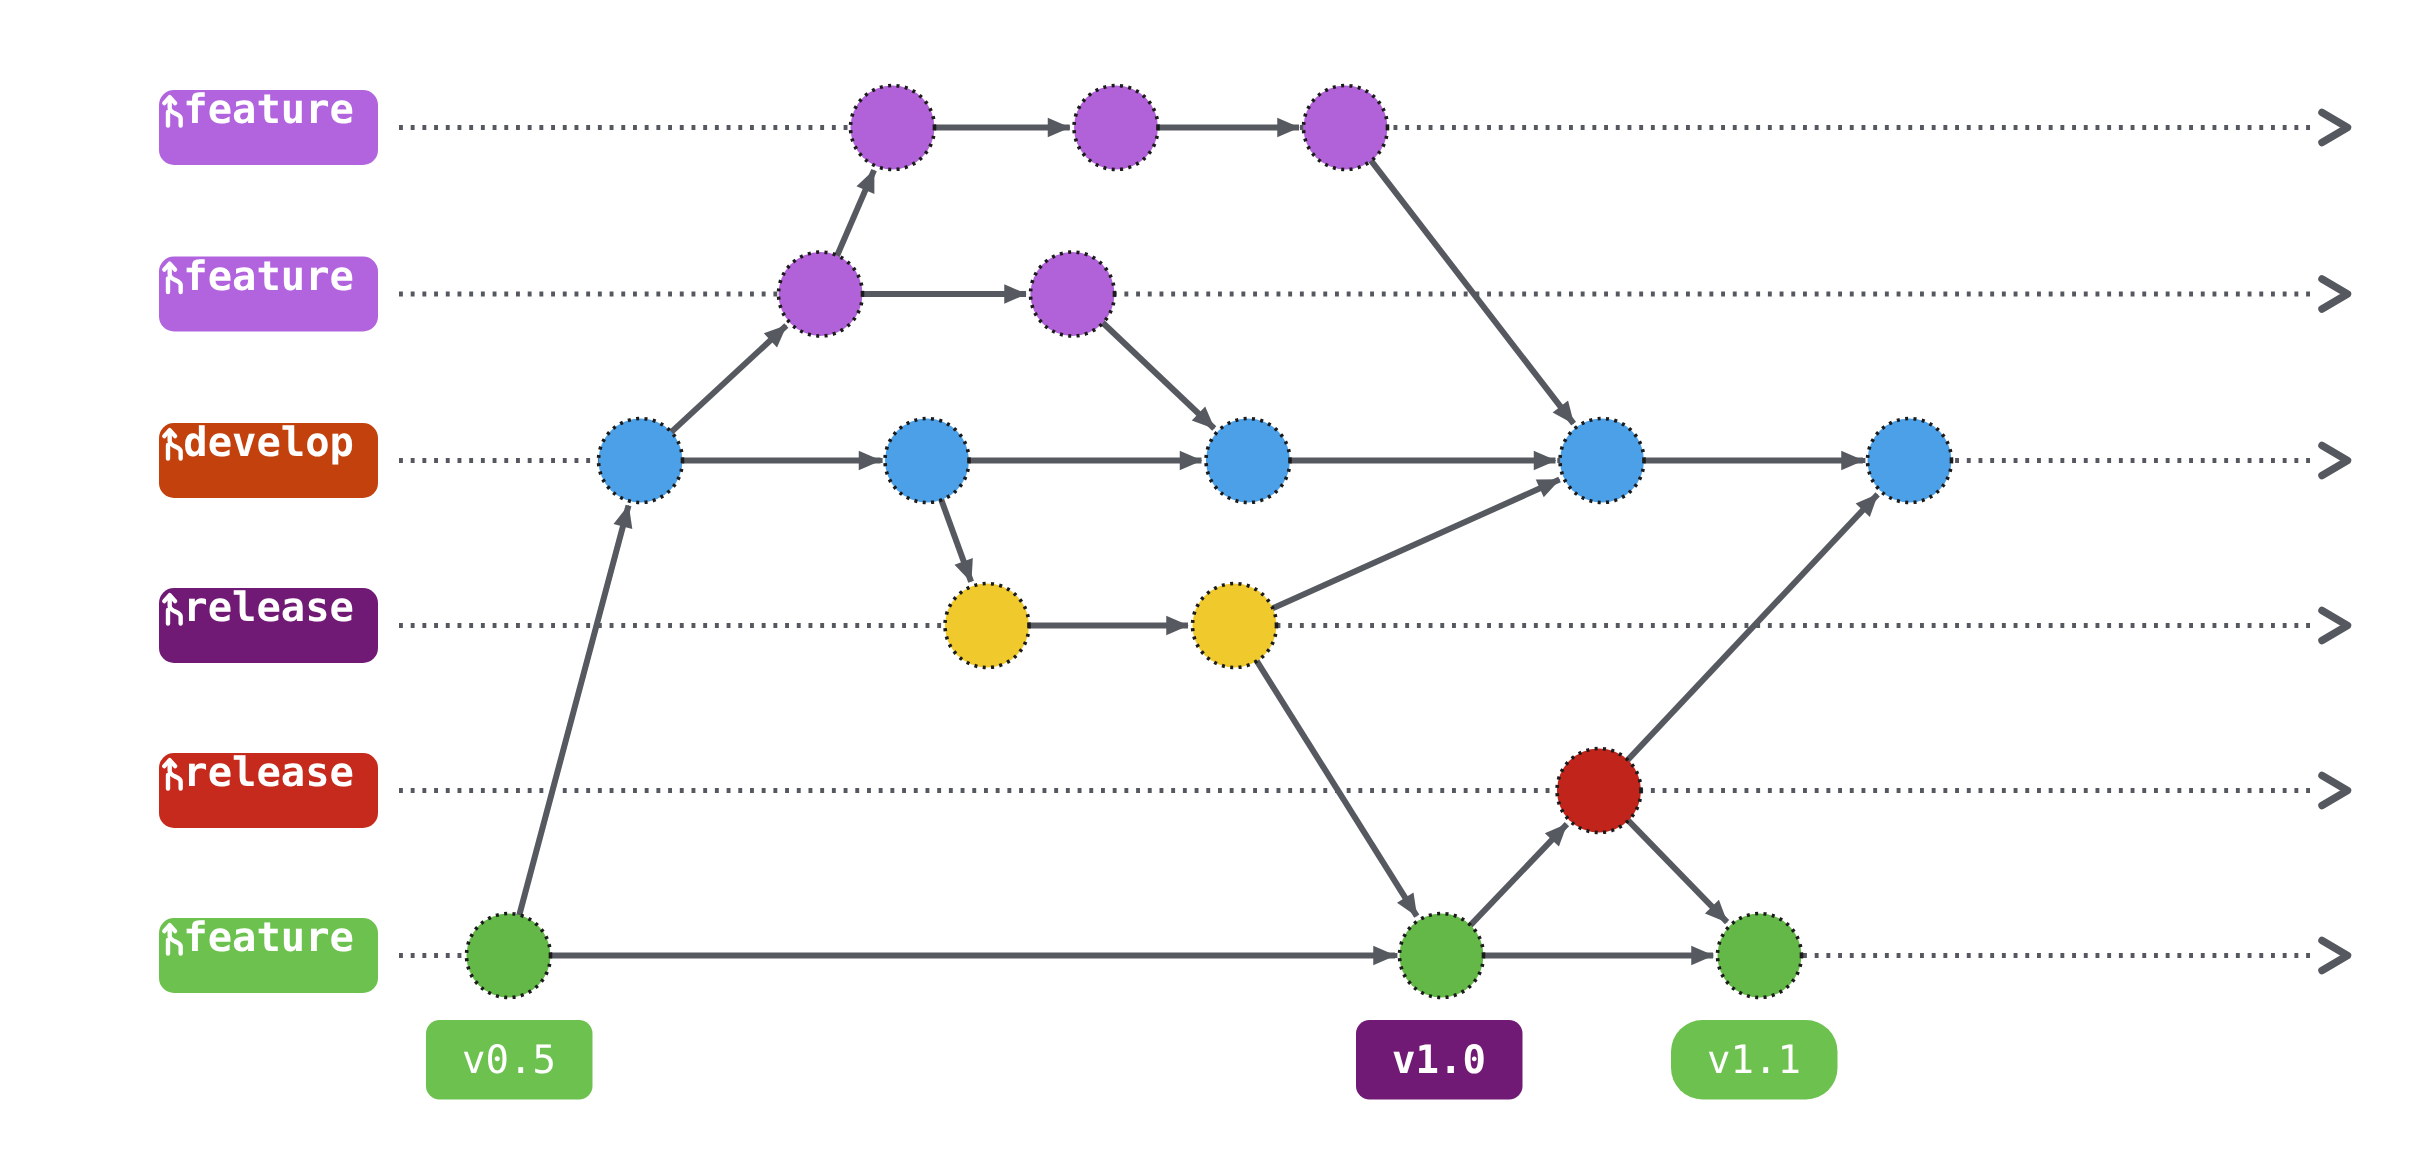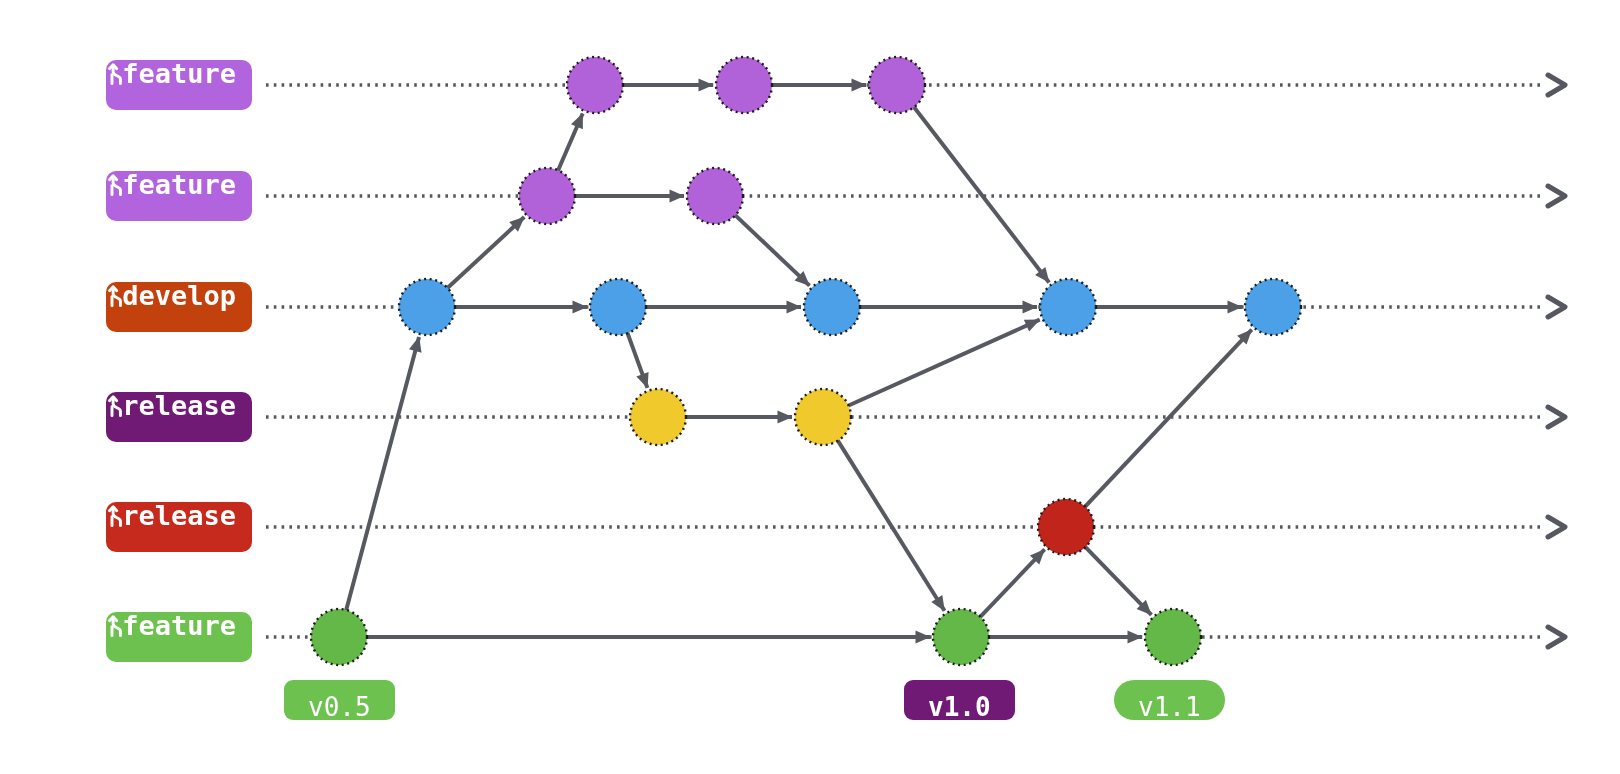--- a/index.html
+++ b/index.html
@@ -17,21 +17,21 @@
     height:50px;padding:0 16px;
     border-radius:10px;
     color:#ffffff;font-size:27px;
     box-sizing:border-box;
     user-select:none;
     font-weight:bold;
   }
   .badge .blabel{line-height:1;}
   .tag{
     position:absolute;
-    height:40px;line-height:55px;
+    height:53px;line-height:55px;
     padding:0 24px;
     border-radius:9px;
     color:#ffffff;font-size:26px;
     text-align:center;
     user-select:none;
   }
 </style>
 </head>
 <body>
 

